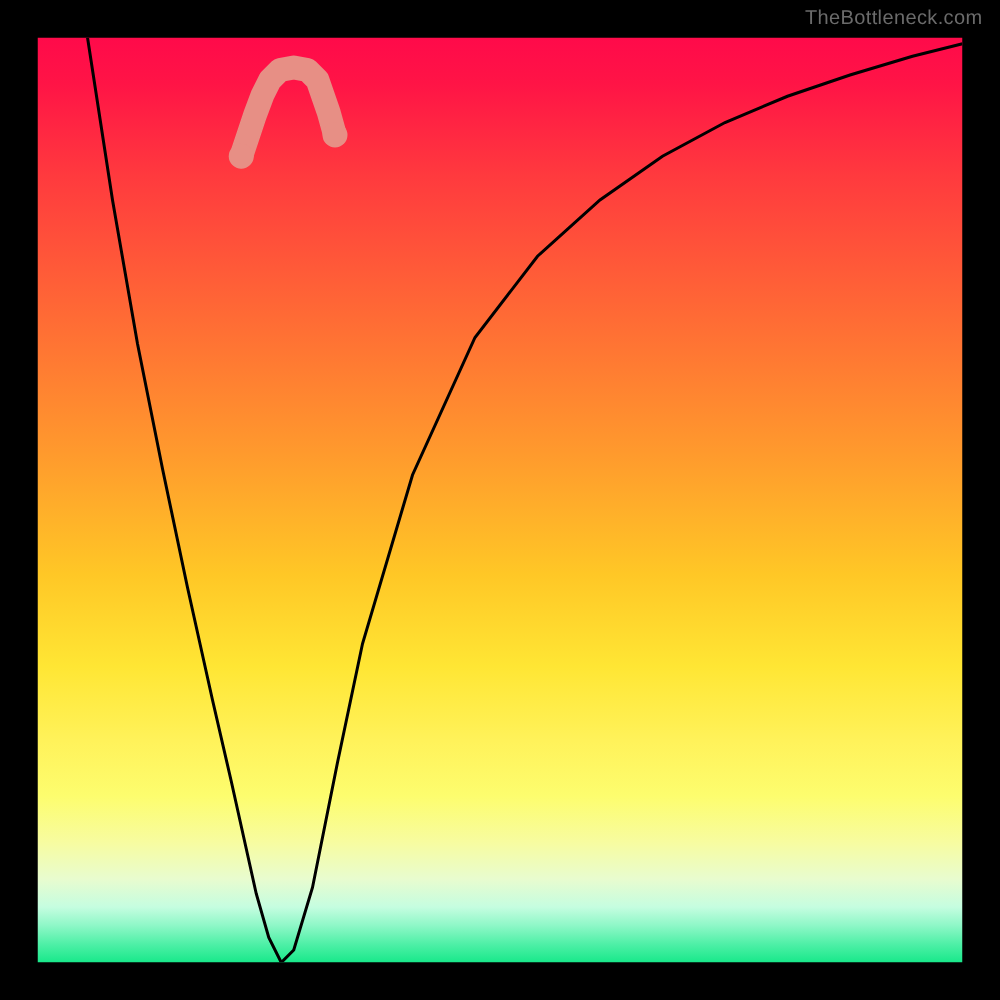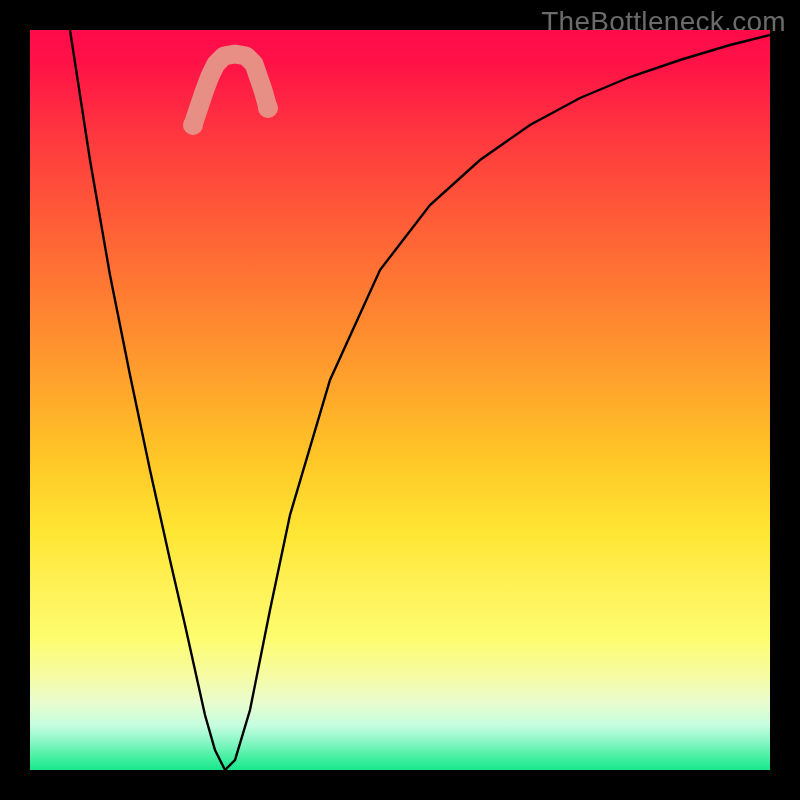--- a/index.html
+++ b/index.html
@@ -49,21 +49,21 @@
   }
   svg.curve {
     position: absolute;
     inset: 0;
   }
   .watermark {
     position: absolute;
     top: 6px;
     right: 14px;
     color: #6b6b6b;
-    font-size: 28px;
+    font-size: 16px;
     font-weight: 500;
     letter-spacing: 0.3px;
   }
 </style>
 </head>
 <body>
 
 <div class="frame">
   <div class="watermark">TheBottleneck.com</div>
 

